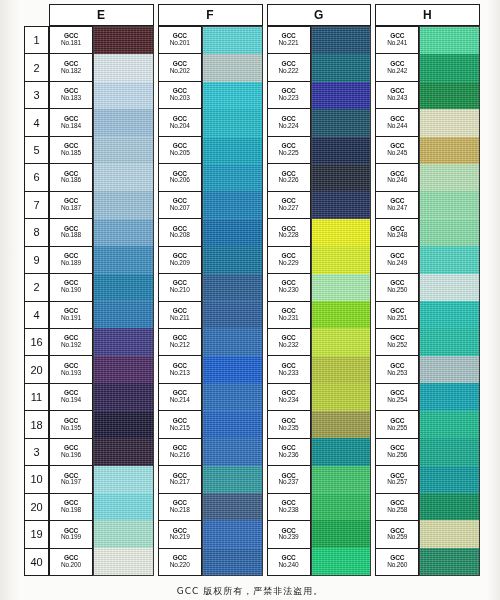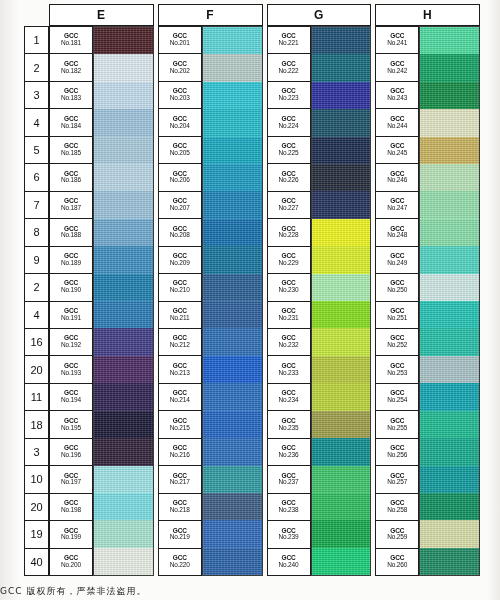--- a/index.html
+++ b/index.html
@@ -180,20 +180,21 @@
     pointer-events: none;
     opacity: 0.85;
   }
 
   
   .footer {
     position: absolute;
     left: 0;
     bottom: 2px;
     width: 500px;
+    text-align: center;
     font-size: 9px;
     color: #232323;
     letter-spacing: 1px;
     font-family: "DejaVu Sans", sans-serif;
   }
 </style>
 </head>
 <body>
 
 <div id="page">

